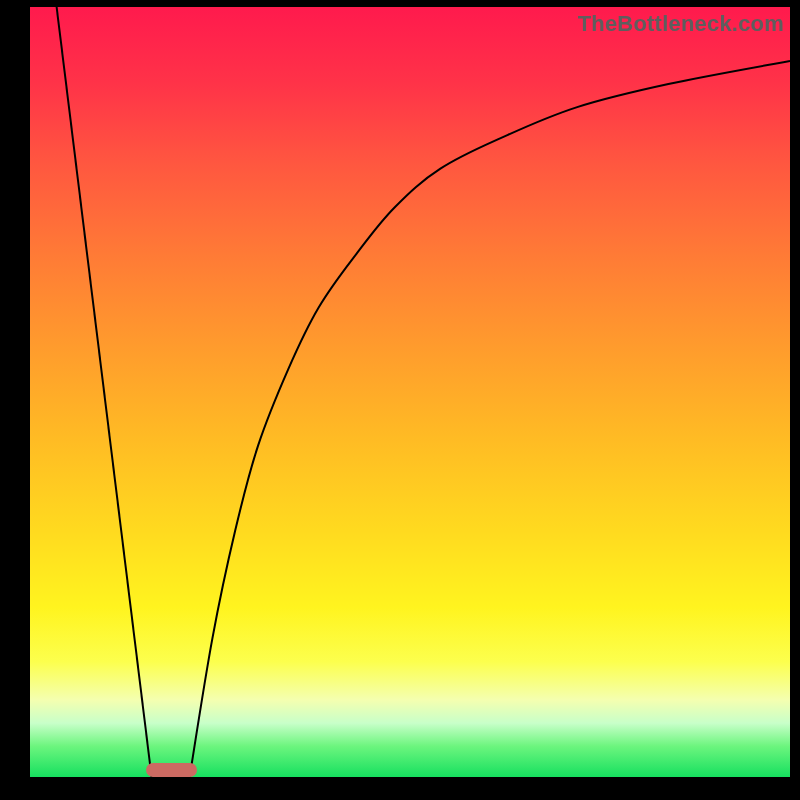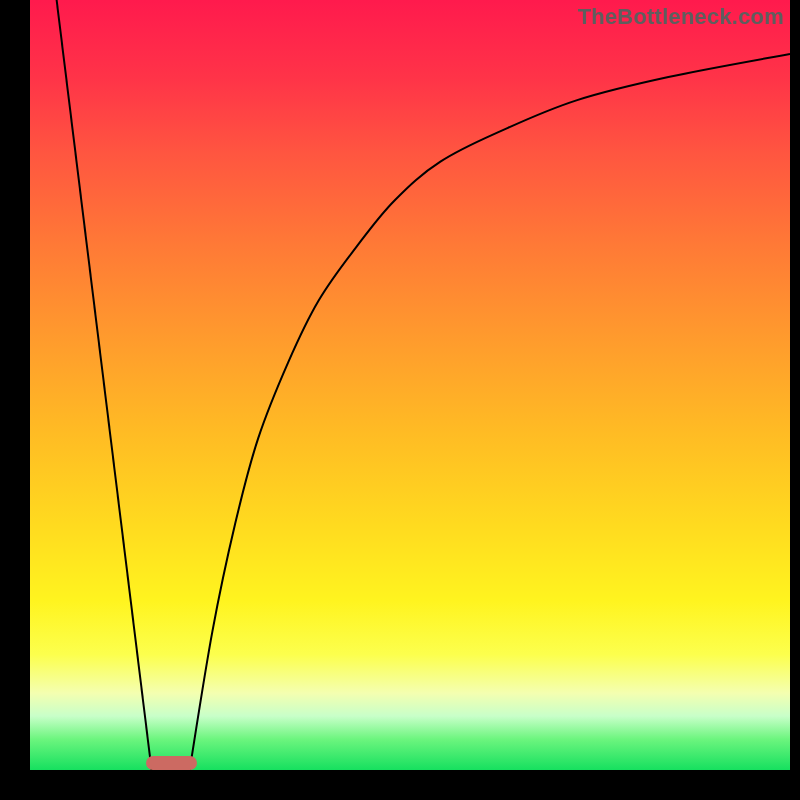--- a/index.html
+++ b/index.html
@@ -6,21 +6,21 @@
   html, body { width: 800px; height: 800px; overflow: hidden; background: #000; }
   .frame {
     position: relative;
     width: 800px;
     height: 800px;
     background: #000;
   }
   .plot-area {
     position: absolute;
     left: 30px;
-    top: 0px;
+    top: 7px;
     width: 760px;
     height: 770px;
     background: linear-gradient(to bottom,
       #ff1a4d 0%,
       #ff3348 10%,
       #ff5640 20%,
       #ff7a36 32%,
       #ff9b2d 44%,
       #ffbb24 56%,
       #ffda1f 68%,

